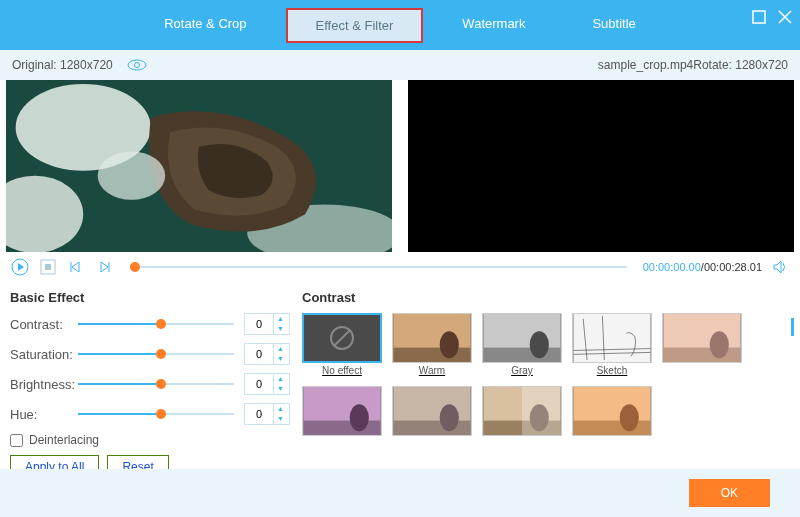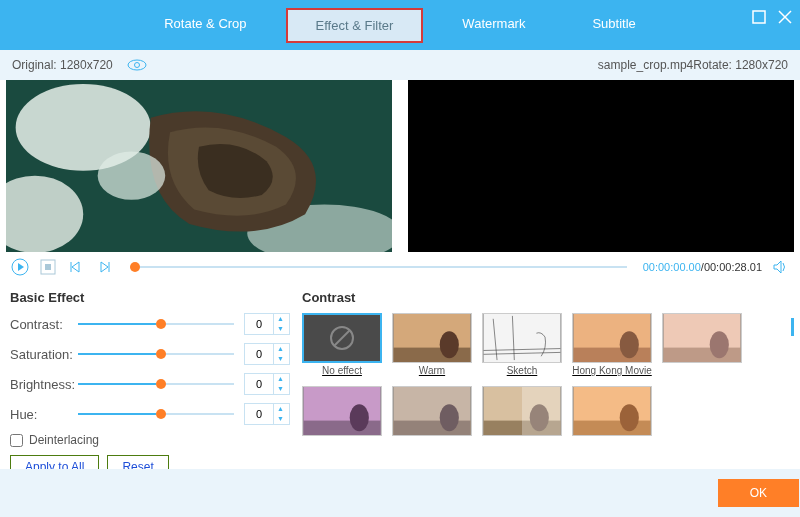--- a/index.html
+++ b/index.html
@@ -50,21 +50,21 @@
 
 .filters-section { flex: 1; }
 .filter-grid { display: flex; flex-wrap: wrap; gap: 10px; text-decoration: underline; }
 .filter-item { width: 80px; text-align: center; cursor: pointer; }
 .filter-thumb { width: 80px; height: 50px; background: #888; border: 1px solid #ccc; position: relative; overflow: hidden; }
 .filter-thumb.selected { border: 2px solid #3cb4f0; }
 .filter-thumb.noeffect { background: #4a4a4a; display: flex; align-items: center; justify-content: center; }
 .filter-label { font-size: 10px; color: #555; margin-top: 2px; display: block; }
 .filter-scrollbar { position: absolute; right: 6px; width: 3px; height: 18px; background: #3cb4f0; top: 318px; }
 
-.footer { position: absolute; bottom: 0; left: 0; right: 0; height: 48px; background: #eaf4fb; display: flex; align-items: center; justify-content: flex-end; padding: 0 1px; gap: 12px; }
+.footer { position: absolute; bottom: 0; left: 0; right: 0; height: 48px; background: #eaf4fb; display: flex; align-items: center; justify-content: flex-end; padding: 0 30px; gap: 12px; }
 .footer-btn { background: #ff7f27; color: #fff; border: none; font-size: 12px; padding: 7px 32px; cursor: pointer; }
 
 
 .coast-svg { width: 100%; height: 100%; }
 .filter-img { width: 100%; height: 100%; }
 </style>
 </head>
 <body>
 
 <div class="titlebar">
@@ -240,33 +240,32 @@
       <div class="filter-item">
         <div class="filter-thumb"><svg class="filter-img" viewBox="0 0 80 50">
               <rect width="80" height="50" fill="#d4a87a"></rect>
               <rect x="0" y="35" width="80" height="15" fill="#8a6a4a"></rect>
               <ellipse cx="58" cy="32" rx="10" ry="14" fill="#5a3a2a"></ellipse>
             </svg></div>
         <span class="filter-label">Warm</span>
       </div>
       <div class="filter-item">
         <div class="filter-thumb"><svg class="filter-img" viewBox="0 0 80 50">
+              <rect width="80" height="50" fill="#c8c8c8"></rect>
+              <rect x="0" y="35" width="80" height="15" fill="#888"></rect>
+              <ellipse cx="58" cy="32" rx="10" ry="14" fill="#4a4a4a"></ellipse>
+            </svg></div>
+        <span class="filter-label">Gray</span>
+      </div>
+      <div class="filter-item">
+        <div class="filter-thumb"><svg class="filter-img" viewBox="0 0 80 50">
               <rect width="80" height="50" fill="#f4f4f4"></rect>
               <path d="M0 38 L80 36 M0 42 L80 40 M10 5 L14 48 M30 2 L32 48 M55 20 Q60 18 64 24 Q66 35 60 44" fill="none" stroke="#333" stroke-width="0.6"></path>
             </svg></div>
         <span class="filter-label">Sketch</span>
-      </div>
-      <div class="filter-item">
-        <div class="filter-thumb"><svg class="filter-img" viewBox="0 0 80 50">
-              <rect width="80" height="50" fill="#e8b88a"></rect>
-              <rect x="0" y="35" width="80" height="15" fill="#a87a5a"></rect>
-              <ellipse cx="58" cy="32" rx="10" ry="14" fill="#6a4a3a"></ellipse>
-              <rect width="80" height="50" fill="#ff9a5a" opacity="0.2"></rect>
-            </svg></div>
-        <span class="filter-label">Hong Kong Movie</span>
       </div>
       <div class="filter-item">
           <div class="filter-thumb"><svg class="filter-img" viewBox="0 0 80 50">
               <rect width="80" height="50" fill="#e8c8a8"></rect>
               <rect x="0" y="35" width="80" height="15" fill="#a88a6a"></rect>
               <ellipse cx="58" cy="32" rx="10" ry="14" fill="#7a5a4a"></ellipse>
               <rect width="80" height="50" fill="#ffcce0" opacity="0.25"></rect>
             </svg></div>
         </div>
       <div class="filter-item">

